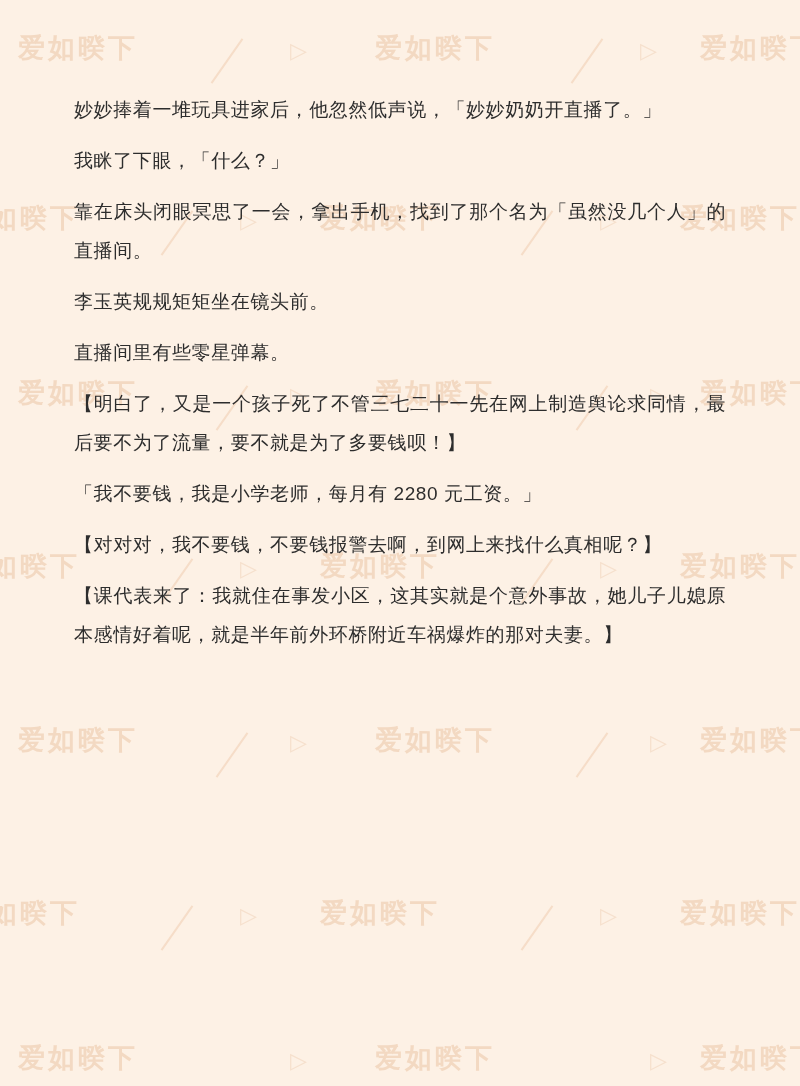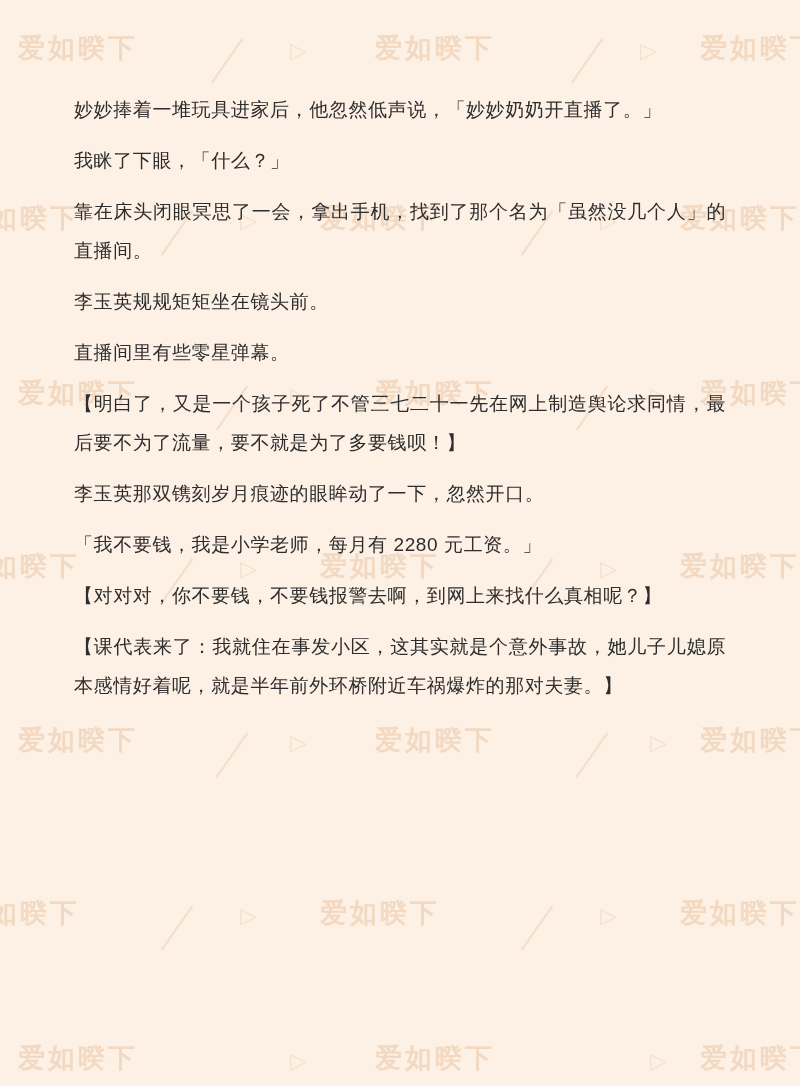--- a/index.html
+++ b/index.html
@@ -123,17 +123,16 @@
   <span class="wm-tri" style="left:650px; top:1048px;">▷</span>
 </div>
 
 <div id="page-content">
   <p class="para">妙妙捧着一堆玩具进家后，他忽然低声说，「妙妙奶奶开直播了。」</p>
   <p class="para">我眯了下眼，「什么？」</p>
   <p class="para">靠在床头闭眼冥思了一会，拿出手机，找到了那个名为「虽然没几个人」的直播间。</p>
   <p class="para">李玉英规规矩矩坐在镜头前。</p>
   <p class="para">直播间里有些零星弹幕。</p>
   <p class="para">【明白了，又是一个孩子死了不管三七二十一先在网上制造舆论求同情，最后要不为了流量，要不就是为了多要钱呗！】</p>
-  <p class="para">李玉英那双镌刻岁月痕迹的眼眸动了一下，忽然开口。</p>
   <p class="para">「我不要钱，我是小学老师，每月有 2280 元工资。」</p>
-  <p class="para">【对对对，你不要钱，不要钱报警去啊，到网上来找什么真相呢？】</p>
+  <p class="para">【对对对，我不要钱，不要钱报警去啊，到网上来找什么真相呢？】</p>
   <p class="para">【课代表来了：我就住在事发小区，这其实就是个意外事故，她儿子儿媳原本感情好着呢，就是半年前外环桥附近车祸爆炸的那对夫妻。】</p>
 </div>
 
 </body></html>

